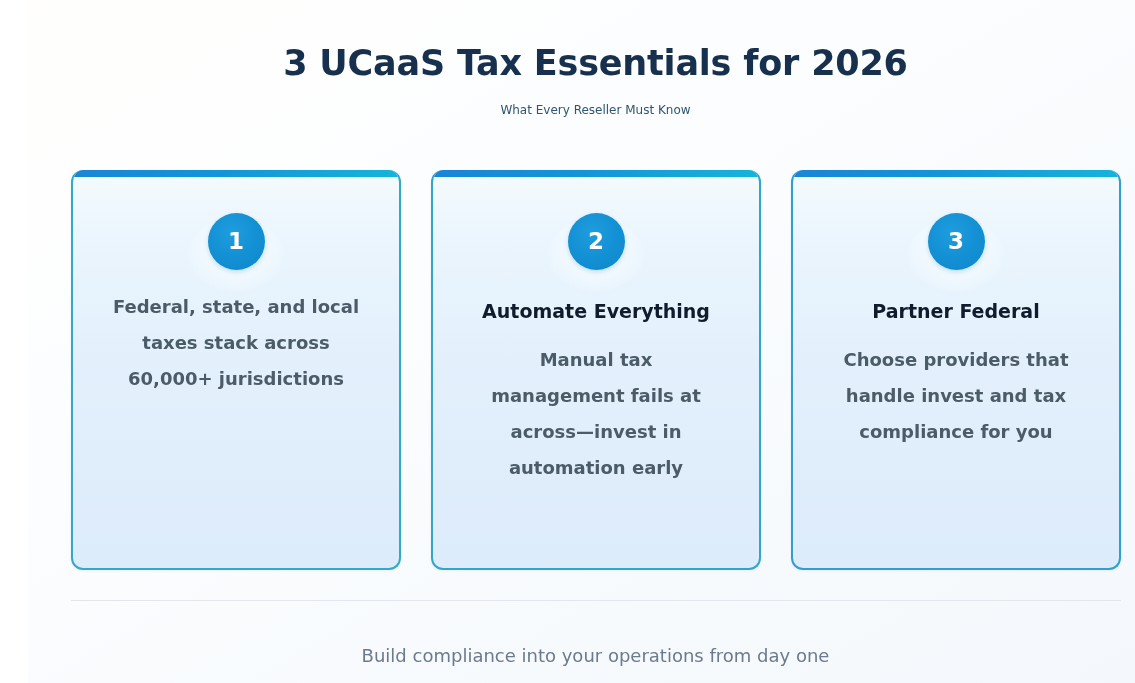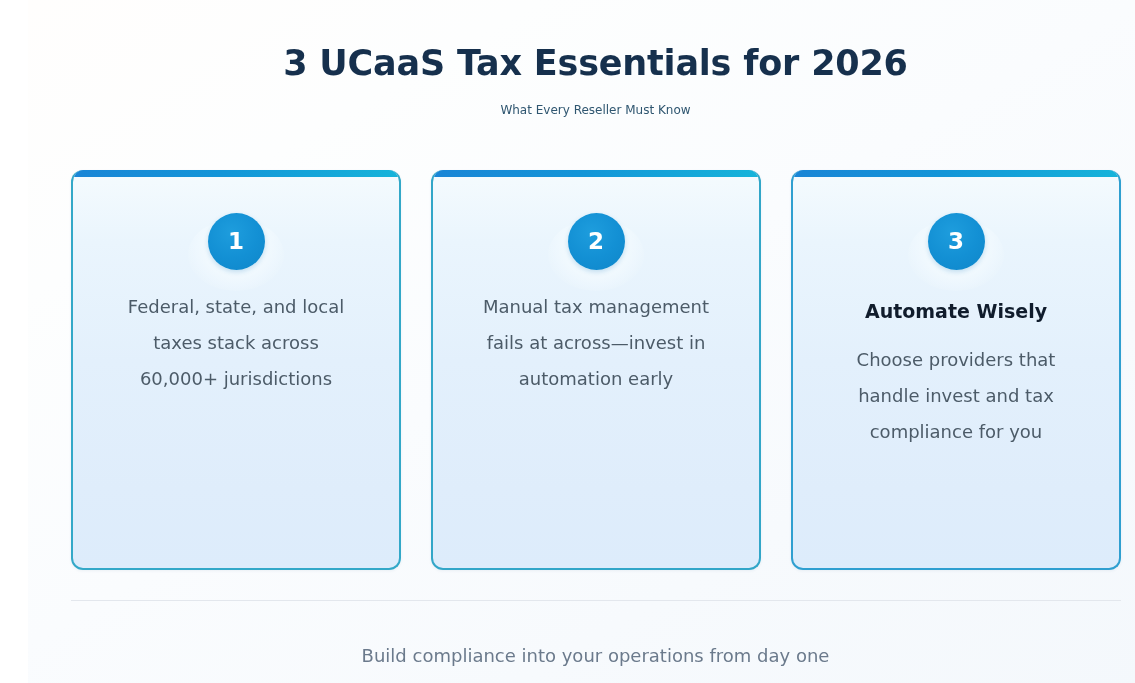--- a/index.html
+++ b/index.html
@@ -152,21 +152,21 @@
     color: #101c2c;
     text-align: center;
     line-height: 24px;
   }
 
   .card-body {
     margin: 0;
     padding-top: 19px;
     width: 248px;
     font-size: 18px;
-    font-weight: normal;
+    font-weight: bold;
     color: #4c5b68;
     text-align: center;
     line-height: 36px;
   }
 
   
   .divider {
     position: absolute;
     left: 43px;
     top: 600px;
@@ -209,32 +209,33 @@
       </div>
     </div>
 
     <div class="card card-2">
       <div class="card-topbar"></div>
       <div class="card-inner">
         <div class="badge-wrap">
           <div class="badge-glow"></div>
           <div class="badge">2</div>
         </div>
+        <h2 class="card-title">Automate Everything</h2>
         <p class="card-body">Manual tax management fails at across—invest in automation early</p>
       </div>
     </div>
 
     <div class="card card-3">
       <div class="card-topbar"></div>
       <div class="card-inner">
         <div class="badge-wrap">
           <div class="badge-glow"></div>
           <div class="badge">3</div>
         </div>
-        <h2 class="card-title">Automate Wisely</h2>
+        <h2 class="card-title">Partner Federal</h2>
         <p class="card-body">Choose providers that handle invest and tax compliance for you</p>
       </div>
     </div>
 
   </div>
 
   <div class="divider"></div>
   <p class="footer-note">Build compliance into your operations from day one</p>
 
 </div>

